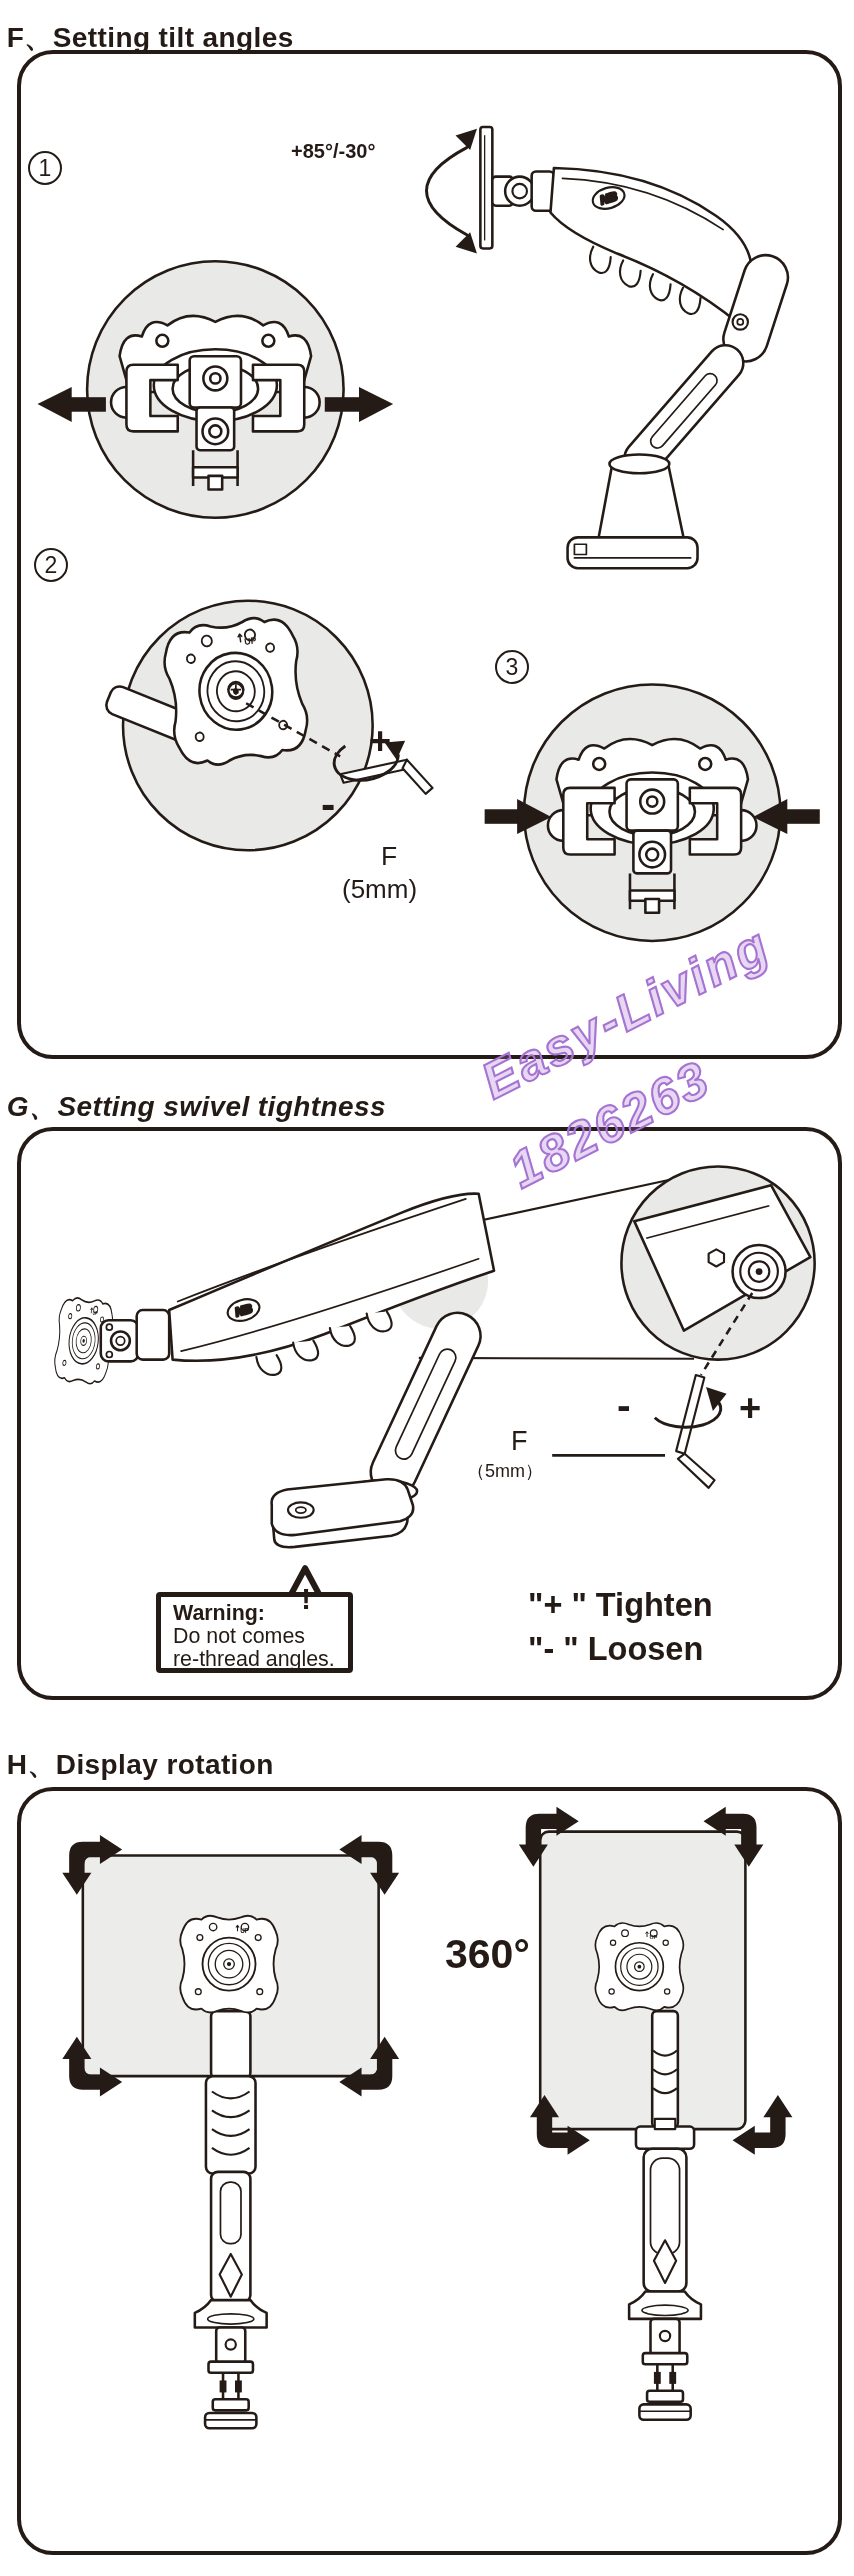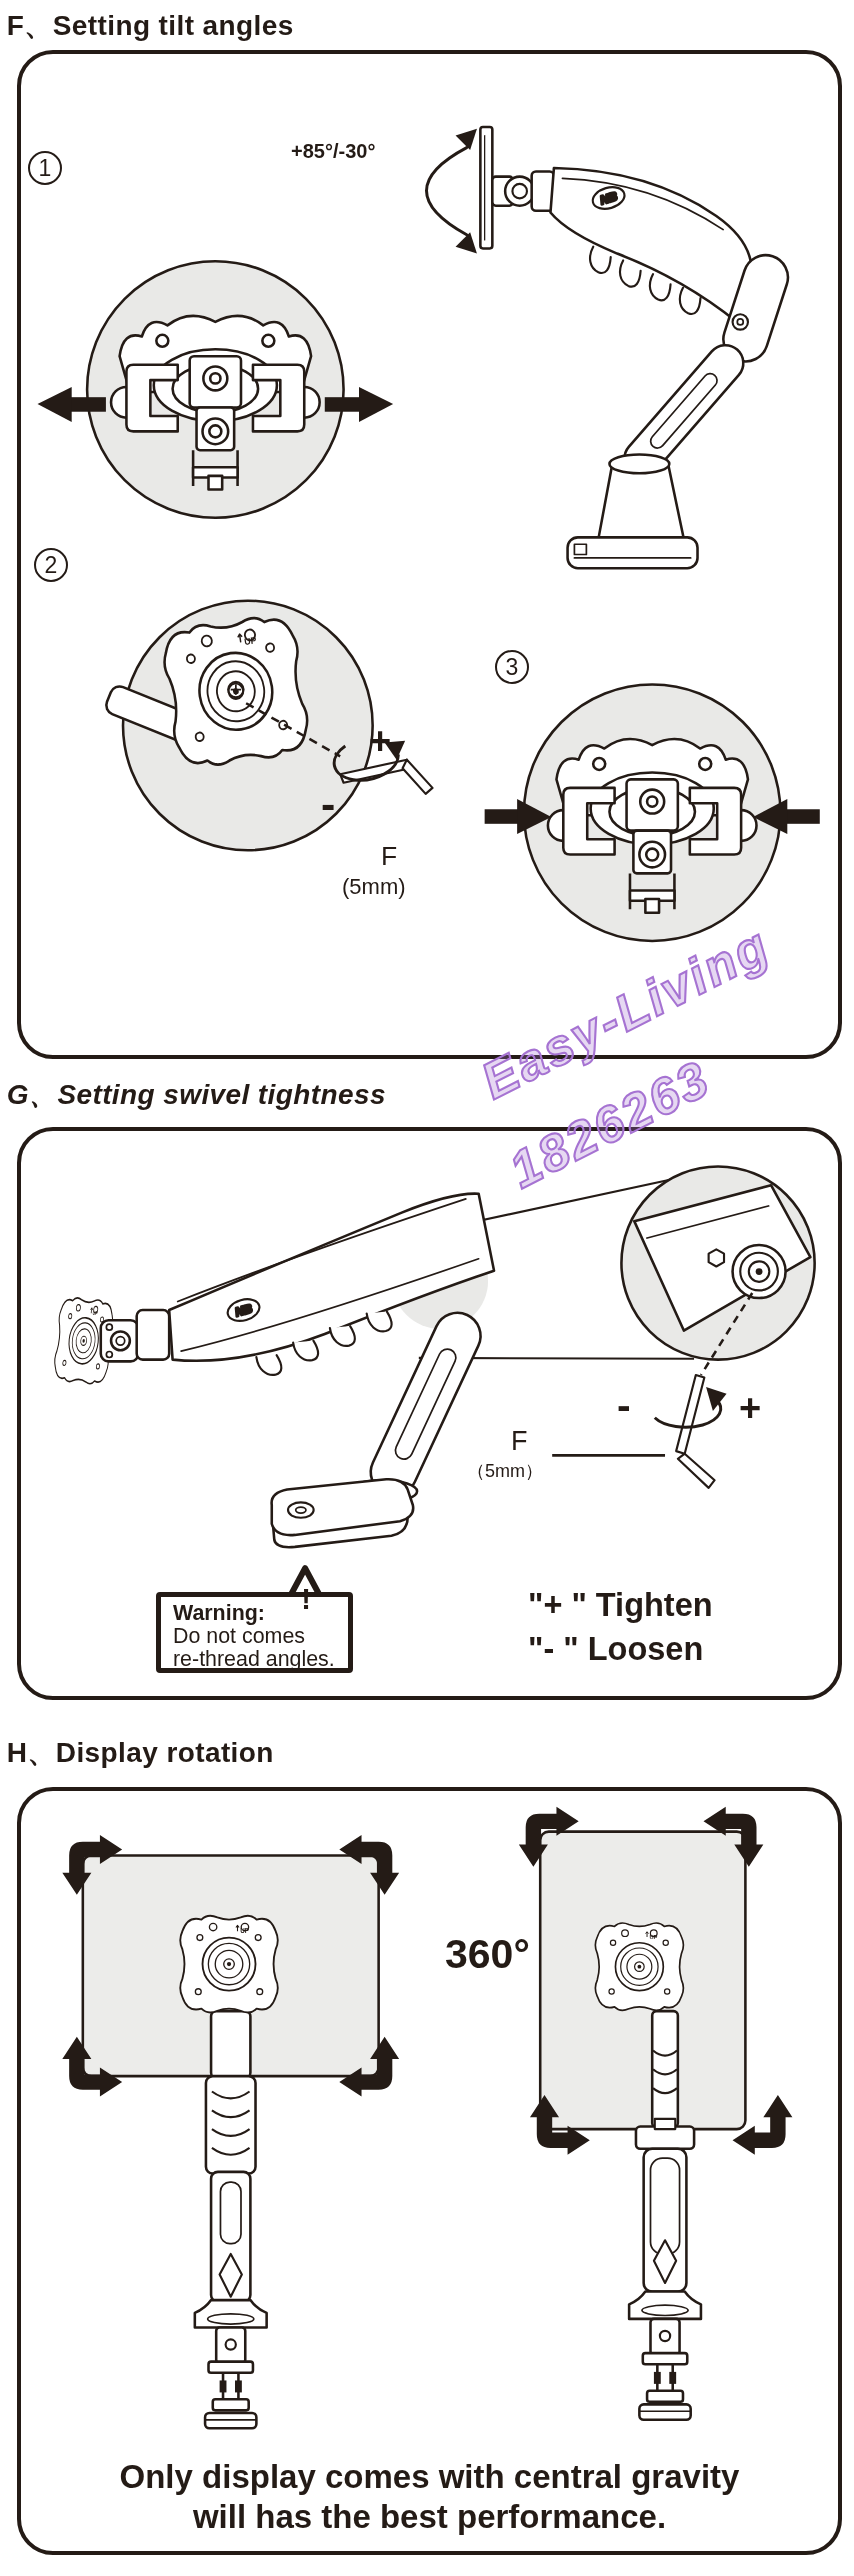--- a/index.html
+++ b/index.html
@@ -1,18 +1,18 @@
 <!DOCTYPE html>
 <html style="font-size:13.7px"><head>
 <meta charset="utf-8">
 <style>
   html,body{margin:0;padding:0;background:#ffffff;}
   .page{position:relative;width:855px;height:2576px;background:#ffffff;
         font-family:"Liberation Sans",sans-serif;color:#241b16;overflow:hidden;}
-  .sec-title{position:absolute;left:6.8px;font-size:28px;font-weight:bold;letter-spacing:0.4px;white-space:nowrap;}
+  .sec-title{position:absolute;left:6.8px;font-size:28px;font-weight:bold;letter-spacing:0.4px;white-space:nowrap;margin-top:12px;}
   .panel{position:absolute;box-sizing:border-box;border:4.3px solid #241b16;border-radius:36px;background:#fff;}
   #panel-f{left:17px;top:50px;width:825px;height:1009px;}
   #panel-g{left:17px;top:1127px;width:825px;height:573px;}
   #panel-h{left:17px;top:1787px;width:825px;height:768px;}
   svg.layer{position:absolute;}
   .step-badge{position:absolute;width:34px;height:34px;box-sizing:border-box;border:2.6px solid #241b16;
         border-radius:50%;text-align:center;line-height:30px;font-size:23px;background:#fff;}
   .blabel{position:absolute;font-weight:bold;white-space:nowrap;}
   .rlabel{position:absolute;white-space:nowrap;}
   .warn-box{position:absolute;left:156px;top:1592px;width:197px;height:81px;box-sizing:border-box;
@@ -206,21 +206,21 @@
     </g>
   </svg>
 
   <div class="step-badge" style="left:28px;top:151px;">1</div>
   <div class="step-badge" style="left:34px;top:548px;">2</div>
   <div class="step-badge" style="left:495px;top:650px;">3</div>
   <div class="blabel" style="left:291px;top:140px;font-size:20px;">+85°/-30°</div>
   <div class="blabel" style="left:369px;top:720px;font-size:38px;">+</div>
   <div class="blabel" style="left:321px;top:780px;font-size:43px;">-</div>
   <div class="rlabel" style="left:381px;top:841px;font-size:26.5px;">F</div>
-  <div class="rlabel" style="left:342px;top:874px;font-size:22px;">(5mm)</div>
+  <div class="rlabel" style="left:342px;top:874px;font-size:26px;">(5mm)</div>
 
   <div class="watermark" style="left:472px;top:1058px;">Easy-Living</div>
   <div class="watermark" style="left:500px;top:1147px;">1826263</div>
 
   <div class="sec-title" style="top:1076px;font-style:italic;">G、Setting swivel tightness</div>
   <div class="panel" id="panel-g"></div>
 
   <svg class="layer" style="left:17px;top:1127px;" width="825" height="573" viewBox="20 1318 965 670">
 
     <circle cx="515" cy="1498" r="56" fill="#e9e9e7"></circle>
@@ -348,19 +348,15 @@
       <use href="#desk-clamp" transform="translate(778 2712)"></use>
 
       <use href="#corner-arrow" transform="translate(607 2113)"></use>
       <use href="#corner-arrow" transform="translate(893 2113) scale(-1,1)"></use>
       <use href="#corner-arrow" transform="translate(620 2520) scale(1,-1)"></use>
       <use href="#corner-arrow" transform="translate(927 2520) scale(-1,-1)"></use>
     </g>
   </svg>
 
   <div class="blabel" style="left:416px;top:1931px;font-size:41px;margin-left:29px;">360°</div>
-  <div class="footer-text">
-    <div>Only display comes with central gravity</div>
-    <div>will has the best performance.</div>
-  </div>
 
 </div>
 
 
 </body></html>

